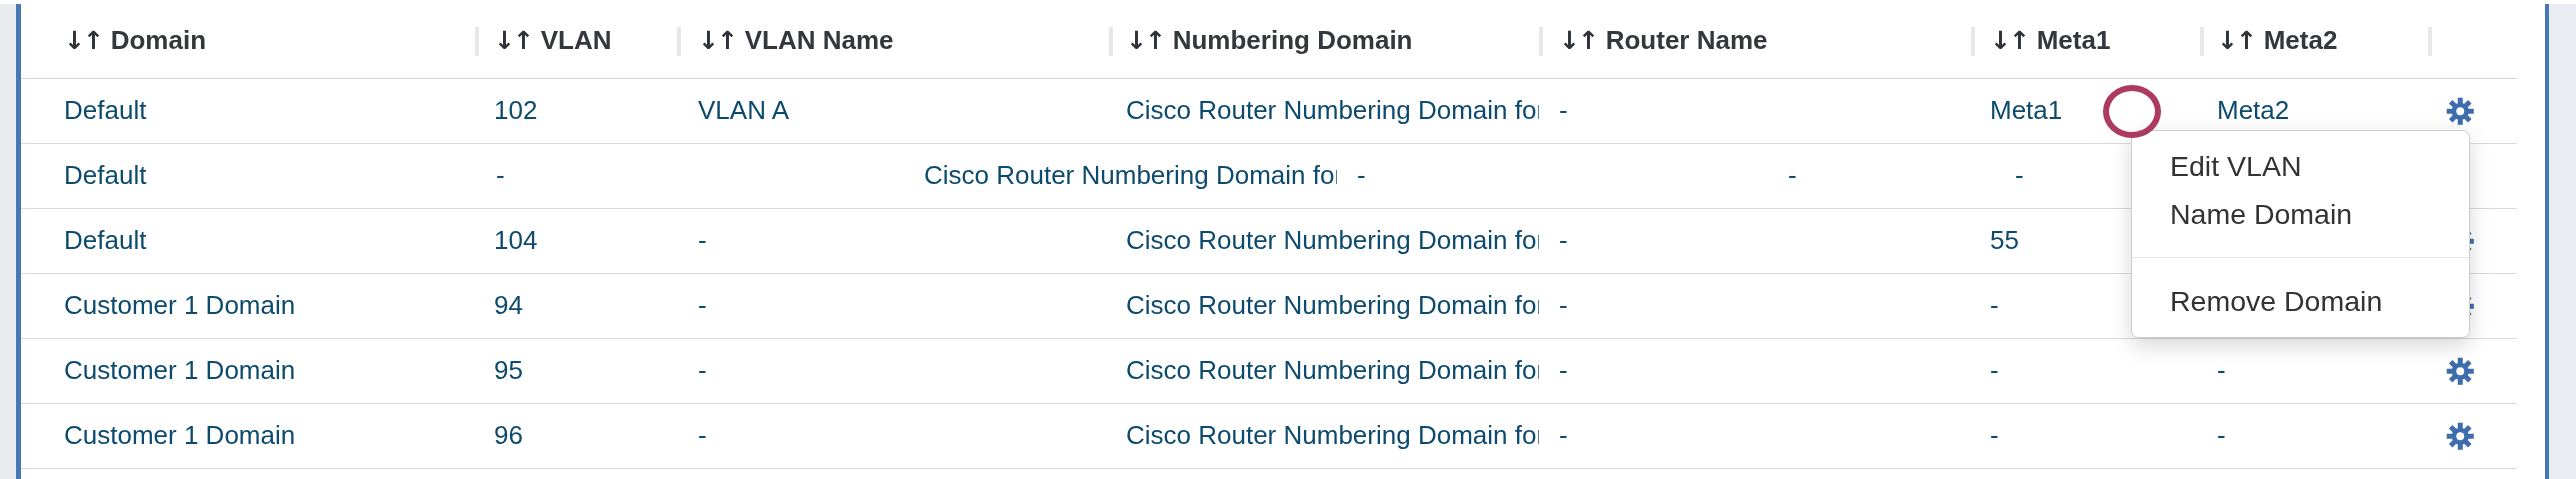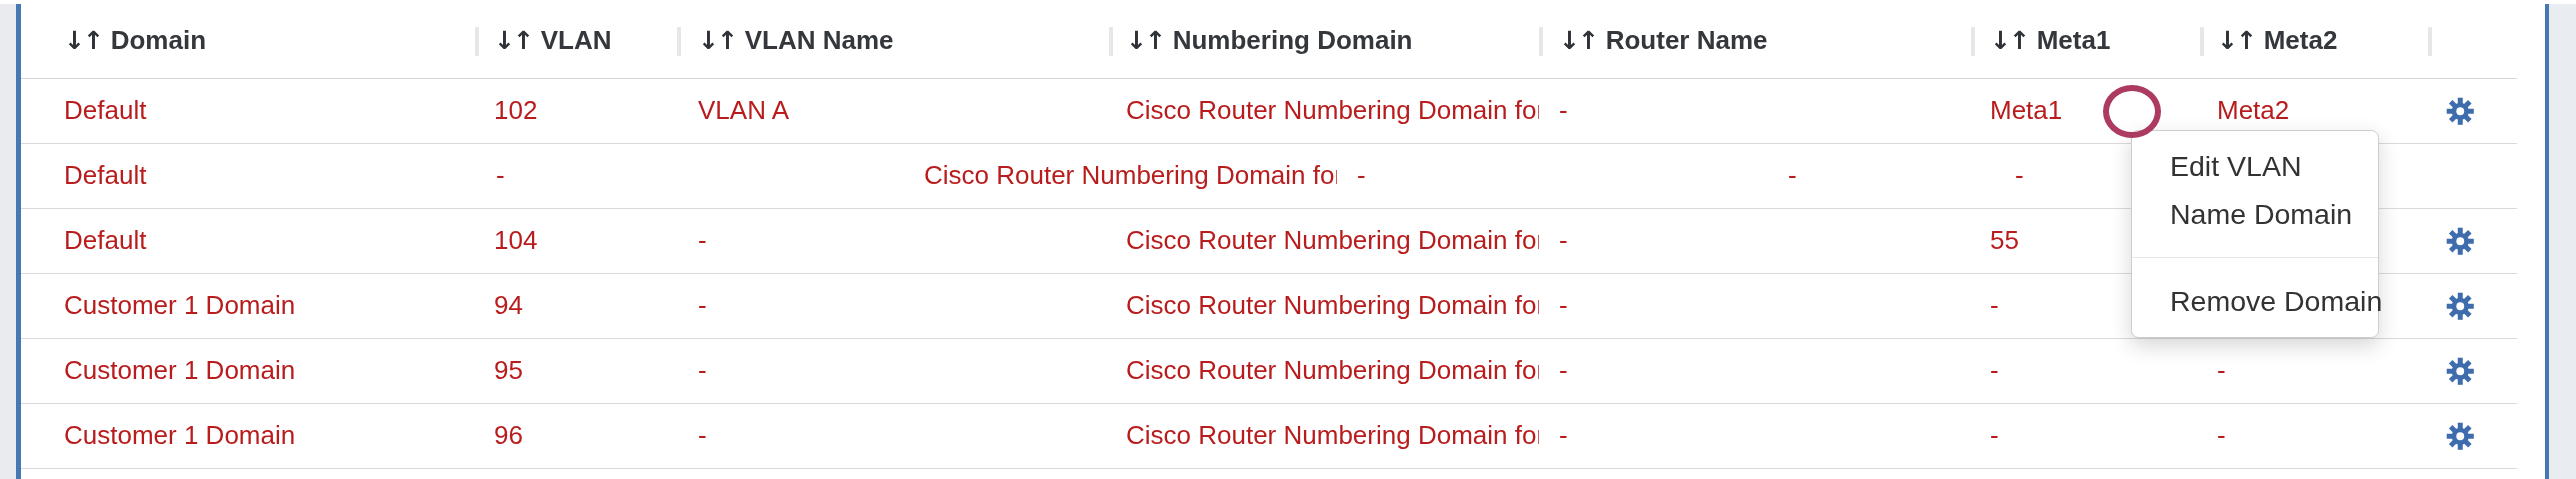--- a/index.html
+++ b/index.html
@@ -17,36 +17,36 @@
   .table-wrap { position:absolute; left:21px; top:3.8px; width:2496px; }
 
   .thead { display:flex; align-items:center; height:75px; border-bottom:1.9px solid #d6d6d6; }
   .th { display:flex; align-items:center; position:relative; height:100%;
         font-weight:bold; font-size:26px; color:#34373c; cursor:pointer; }
   .th.sep::before { content:""; position:absolute; left:0; top:23px; width:3.8px; height:29.5px; background:#e7e7e9; }
   .sort-glyph { font-family:"DejaVu Sans", sans-serif; font-weight:bold; font-size:25px;
                 color:#2f3237; margin-right:8.6px; letter-spacing:-1.9px; }
 
   .tr { display:flex; align-items:center; height:65px; border-bottom:1.9px solid #dadada; background:#fff; }
-  .td { font-size:26px; color:#b91c1c; white-space:nowrap; overflow:hidden; }
+  .td { font-size:26px; color:#0c4a6e; white-space:nowrap; overflow:hidden; }
 
   
   .c-domain    { width:454px; padding-left:43px; }
   .c-vlan      { width:202px; padding-left:19px; }
   .c-vlanname  { width:432px; padding-left:21px; }
   .c-numdom    { width:430px; padding-left:17px; }
   .c-router    { width:432px; padding-left:20px; }
   .c-meta1     { width:229px; padding-left:19px; }
   .c-meta2     { width:228px; padding-left:17px; }
   .c-actions   { width:89px;  padding-left:18px; display:flex; align-items:center; }
 
   .gear-btn { background:none; border:none; padding:0; cursor:pointer; line-height:0; }
 
   
-  .menu { position:absolute; left:2131px; top:130px; width:248px; z-index:30;
+  .menu { position:absolute; left:2131px; top:130px; width:339px; z-index:30;
           background:#fff; border:1px solid #cdcdcd; border-radius:7.6px;
           box-shadow:0 7.6px 21px rgba(0,0,0,0.16); padding:11.4px 0; }
   .menu-item { height:48px; line-height:48px; padding-left:38px; font-size:28.5px; color:#333; cursor:pointer; white-space:nowrap; }
   .menu-divider { border-top:1.9px solid #e7e7e7; margin:19px 0; height:0; }
 
   
   .annot-circle { position:absolute; left:2103px; top:85px; width:58px; height:53px;
                   border:6.7px solid #ac3a61; border-radius:50%; z-index:40; background:transparent; }
 </style>
 </head>

